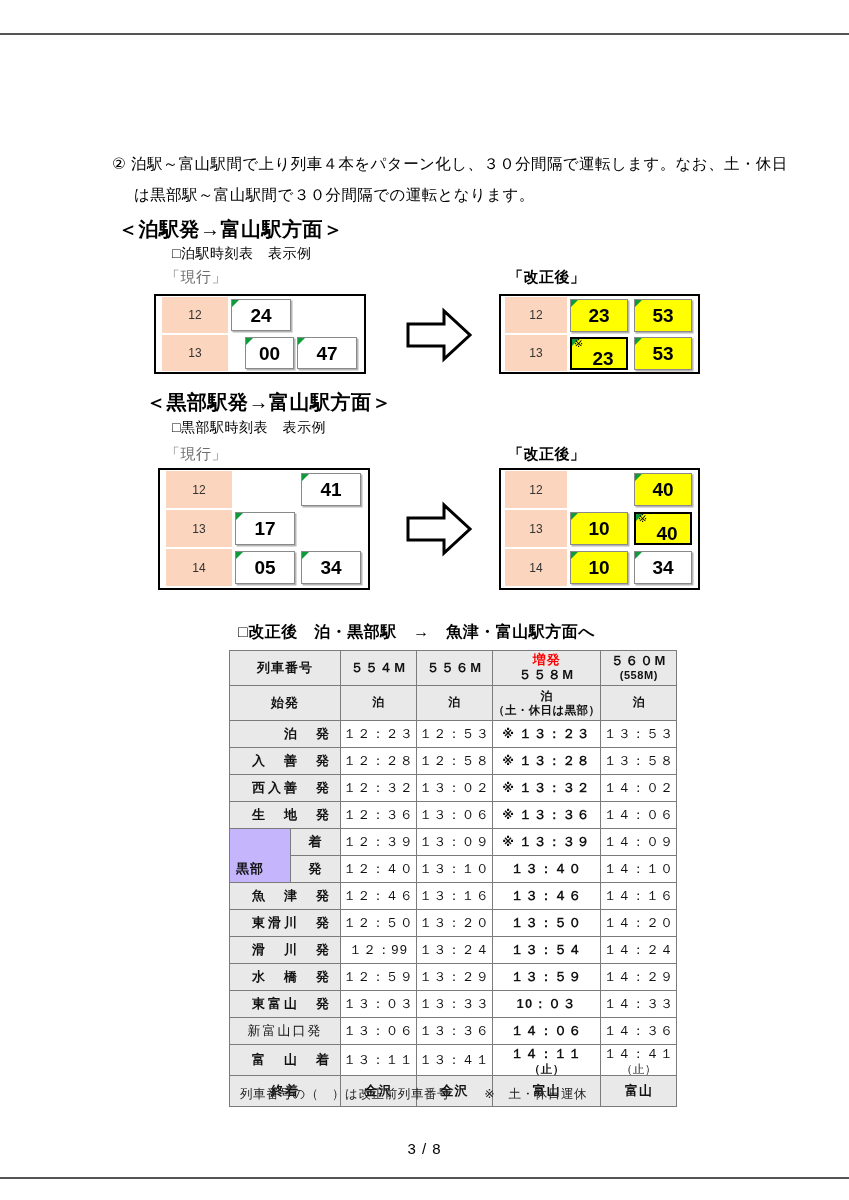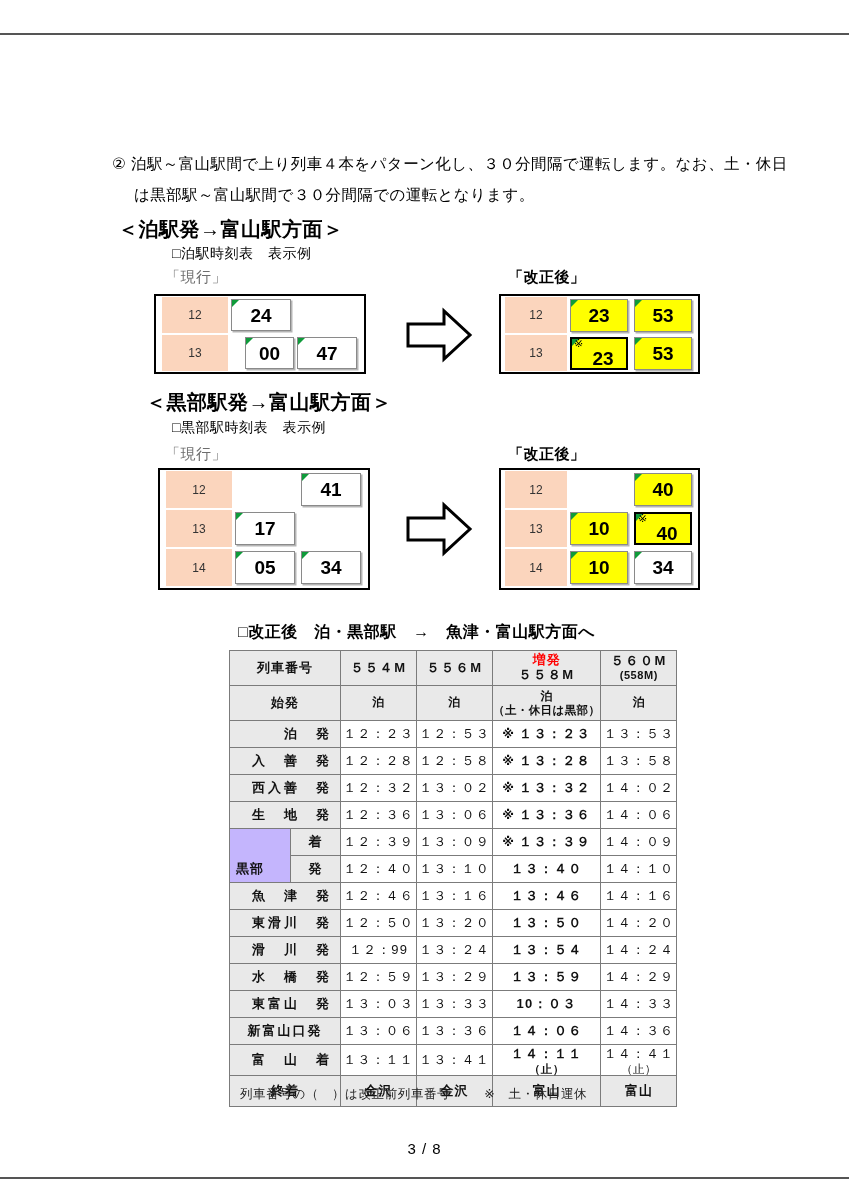--- a/index.html
+++ b/index.html
@@ -177,21 +177,21 @@
   table.sched td.stn {
     background: #e9e9e9;
     font-weight: bold;
     font-size: 13px;
     text-align: right;
     padding-right: 8px;
     letter-spacing: 3px;
   }
   table.sched td.stn-plain {
     background: #e9e9e9;
-    font-weight: bold;
+    font-weight: normal;
     text-align: center;
     letter-spacing: 2px;
   }
   table.sched td.stn-left {
     background: #c4b5fd;
     font-weight: bold;
     text-align: left;
     padding-left: 6px;
     letter-spacing: 1px;
   }

